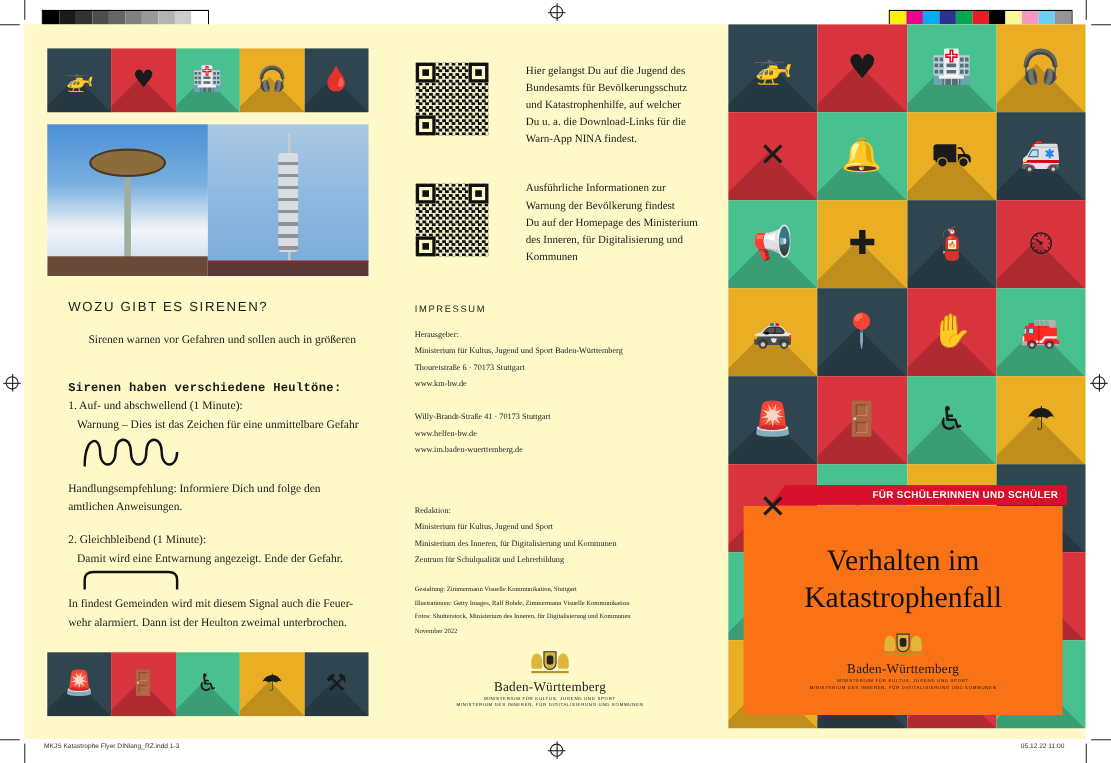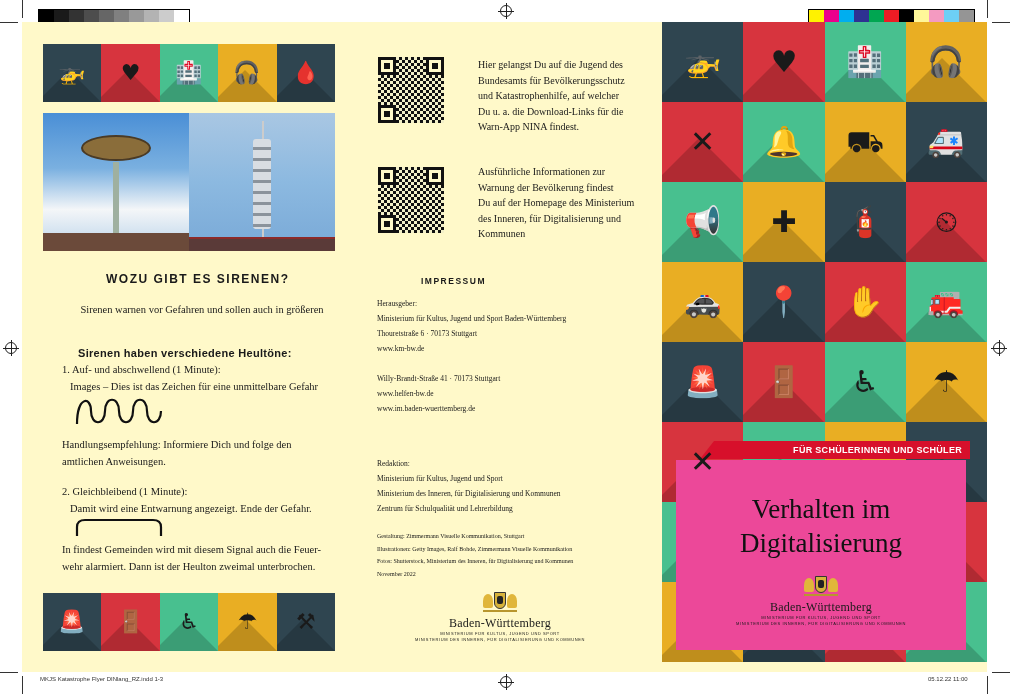--- a/index.html
+++ b/index.html
@@ -30,24 +30,24 @@
   .photo { flex: 1; position: relative; overflow: hidden; background: linear-gradient(180deg, #4a8fd6 0%, #7ab0e0 40%, #f4f6f8 70%, #b9d3ea 100%); }
   .photo.right { background: linear-gradient(180deg, #a9c7e3 0%, #8cb9e0 50%, #79a9d7 100%); }
   .roof { position: absolute; left: 0; right: 0; bottom: 0; height: 18px; background: #6b4a3a; }
   .photo.right .roof { height: 14px; background: #5a3a38; border-top: 2px solid #8c2a2a; }
   .pole { position: absolute; left: 50%; bottom: 14px; width: 6px; height: 75px; margin-left: -3px; background: #9fb0a0; }
   .disc { position: absolute; left: 50%; top: 22px; width: 70px; height: 26px; margin-left: -35px; border-radius: 50%; background: #8a6d3a; border: 2px solid #4a3a25; }
   .column { position: absolute; left: 50%; top: 26px; width: 18px; height: 90px; margin-left: -9px; background: repeating-linear-gradient(180deg, #d8dde2 0 8px, #8b939b 8px 11px); border-radius: 3px; }
   .mast { position: absolute; left: 50%; top: 8px; bottom: 14px; width: 2px; background: #ccc; }
 
   
-  .h-sans { font-family: "Liberation Sans", sans-serif; font-weight: bold; letter-spacing: 1.5px; margin-left: 44px; }
+  .h-sans { font-family: "Liberation Sans", sans-serif; font-weight: normal; letter-spacing: 1.5px; }
   .sirens-title { position: absolute; left: 62px; top: 272px; font-size: 12px; }
   .body-text { position: absolute; left: 62px; font-size: 10.5px; line-height: 17px; width: 280px; }
-  .sub-title { position: absolute; left: 62px; top: 347px; font-size: 11px; font-family: Liberation Sans, sans-serif; font-weight: bold; letter-spacing: 0.3px; margin-left: 16px; }
+  .sub-title { position: absolute; left: 62px; top: 347px; font-size: 11px; font-family: Liberation Mono, monospace; font-weight: bold; letter-spacing: 0.3px; }
   .indent { padding-left: 8px; }
   .wave { position: absolute; left: 75px; top: 396px; }
   .flat { position: absolute; left: 75px; top: 517px; }
 
   
   .qr { position: absolute; width: 66px; height: 66px; background:
         conic-gradient(from 0deg, #111 0 25%, #f3f0c8 0 50%, #111 0 75%, #f3f0c8 0) 0 0/6px 6px; }
   .qr .finder { position: absolute; width: 18px; height: 18px; border: 3px solid #111; background: #fff9c9; }
   .qr .finder::after { content: ""; position: absolute; left: 3px; top: 3px; width: 6px; height: 6px; background: #111; }
   .qr-text { position: absolute; left: 478px; font-size: 10px; line-height: 15.5px; width: 170px; }
@@ -62,21 +62,21 @@
   .crest .lion.l { left: 0; } .crest .lion.r { right: 0; }
   .crest .base { position: absolute; left: 0; right: 0; bottom: 0; height: 2px; background: #b8962e; }
   .bw-name { font-size: 12px; letter-spacing: 0.2px; }
   .bw-min { font-family: "Liberation Sans", sans-serif; font-size: 4px; letter-spacing: 0.6px; line-height: 6px; }
 
   
   .cover { position: absolute; left: 662px; top: 22px; width: 325px; height: 650px; overflow: hidden; }
   .grid { position: absolute; left: 0; top: 0; width: 325px; display: grid; grid-template-columns: repeat(4, 1fr); grid-auto-rows: 80px; }
   .grid .tile .glyph { font-size: 30px; }
   .banner { position: absolute; left: 700px; top: 441px; width: 270px; height: 18px; background: #d7102b; color: #fff; font-family: "Liberation Sans", sans-serif; font-weight: bold; font-size: 9px; letter-spacing: 0.3px; text-align: right; padding-right: 8px; line-height: 18px; clip-path: polygon(14px 0, 100% 0, 100% 100%, 0 100%); }
-  .title-box { position: absolute; left: 676px; top: 460px; width: 290px; height: 190px; background: #ec4899; text-align: center; }
+  .title-box { position: absolute; left: 676px; top: 460px; width: 290px; height: 190px; background: #f97316; text-align: center; }
   .cover-title { margin-top: 32px; font-size: 27px; line-height: 34px; color: #111; }
   .cover-logo { position: absolute; left: 0; right: 0; top: 116px; text-align: center; }
   .slug { position: absolute; font-family: "Liberation Sans", sans-serif; font-size: 6px; color: #333; }
 </style>
 </head>
 <body>
 
 <div class="crop" style="left:0;top:22px;width:18px;height:1px;"></div>
 <div class="crop" style="left:22px;top:0;width:1px;height:18px;"></div>
 <div class="crop" style="left:992px;top:22px;width:18px;height:1px;"></div>
@@ -148,21 +148,21 @@
   </div>
 </div>
 
 <div class="sirens-title h-sans">WOZU GIBT ES SIRENEN?</div>
 <div class="body-text" style="top:301px;text-align:center;">
   <div>Sirenen warnen vor Gefahren und sollen auch in größeren</div>
 </div>
 <div class="sub-title">Sirenen haben verschiedene Heultöne:</div>
 <div class="body-text" style="top:361px;">
   <div>1. Auf- und abschwellend (1 Minute):</div>
-  <div class="indent">Images – Dies ist das Zeichen für eine unmittelbare Gefahr</div>
+  <div class="indent">Warnung – Dies ist das Zeichen für eine unmittelbare Gefahr</div>
 </div>
 <svg class="wave" width="90" height="30" viewBox="0 0 90 30">
   <path d="M2 28 C 2 0, 16 0, 16 15 C 16 30, 30 30, 30 15 C 30 0, 44 0, 44 15 C 44 30, 58 30, 58 15 C 58 0, 72 0, 72 15 C 72 30, 86 30, 86 15" fill="none" stroke="#111" stroke-width="2.2"></path>
 </svg>
 <div class="body-text" style="top:436px;">
   <div>Handlungsempfehlung: Informiere Dich und folge den</div>
   <div>amtlichen Anweisungen.</div>
 </div>
 <div class="body-text" style="top:483px;">
   <div>2. Gleichbleibend (1 Minute):</div>
@@ -348,21 +348,21 @@
       </div>
       <div class="tile c-teal">
         <span class="glyph"></span>
       </div>
     </div>
 </div>
 <div class="banner">FÜR SCHÜLERINNEN UND SCHÜLER</div>
 <div class="title-box">
   <div class="cover-title">
     <div>Verhalten im</div>
-    <div>Digitalisierung</div>
+    <div>Katastrophenfall</div>
   </div>
   <div class="cover-logo">
     <div class="crest">
       <span class="lion l"></span><span class="shield"></span><span class="lion r"></span><span class="base"></span>
     </div>
     <div class="bw-name">Baden-Württemberg</div>
     <div class="bw-min">MINISTERIUM FÜR KULTUS, JUGEND UND SPORT</div>
     <div class="bw-min">MINISTERIUM DES INNEREN, FÜR DIGITALISIERUNG UND KOMMUNEN</div>
   </div>
 </div>

